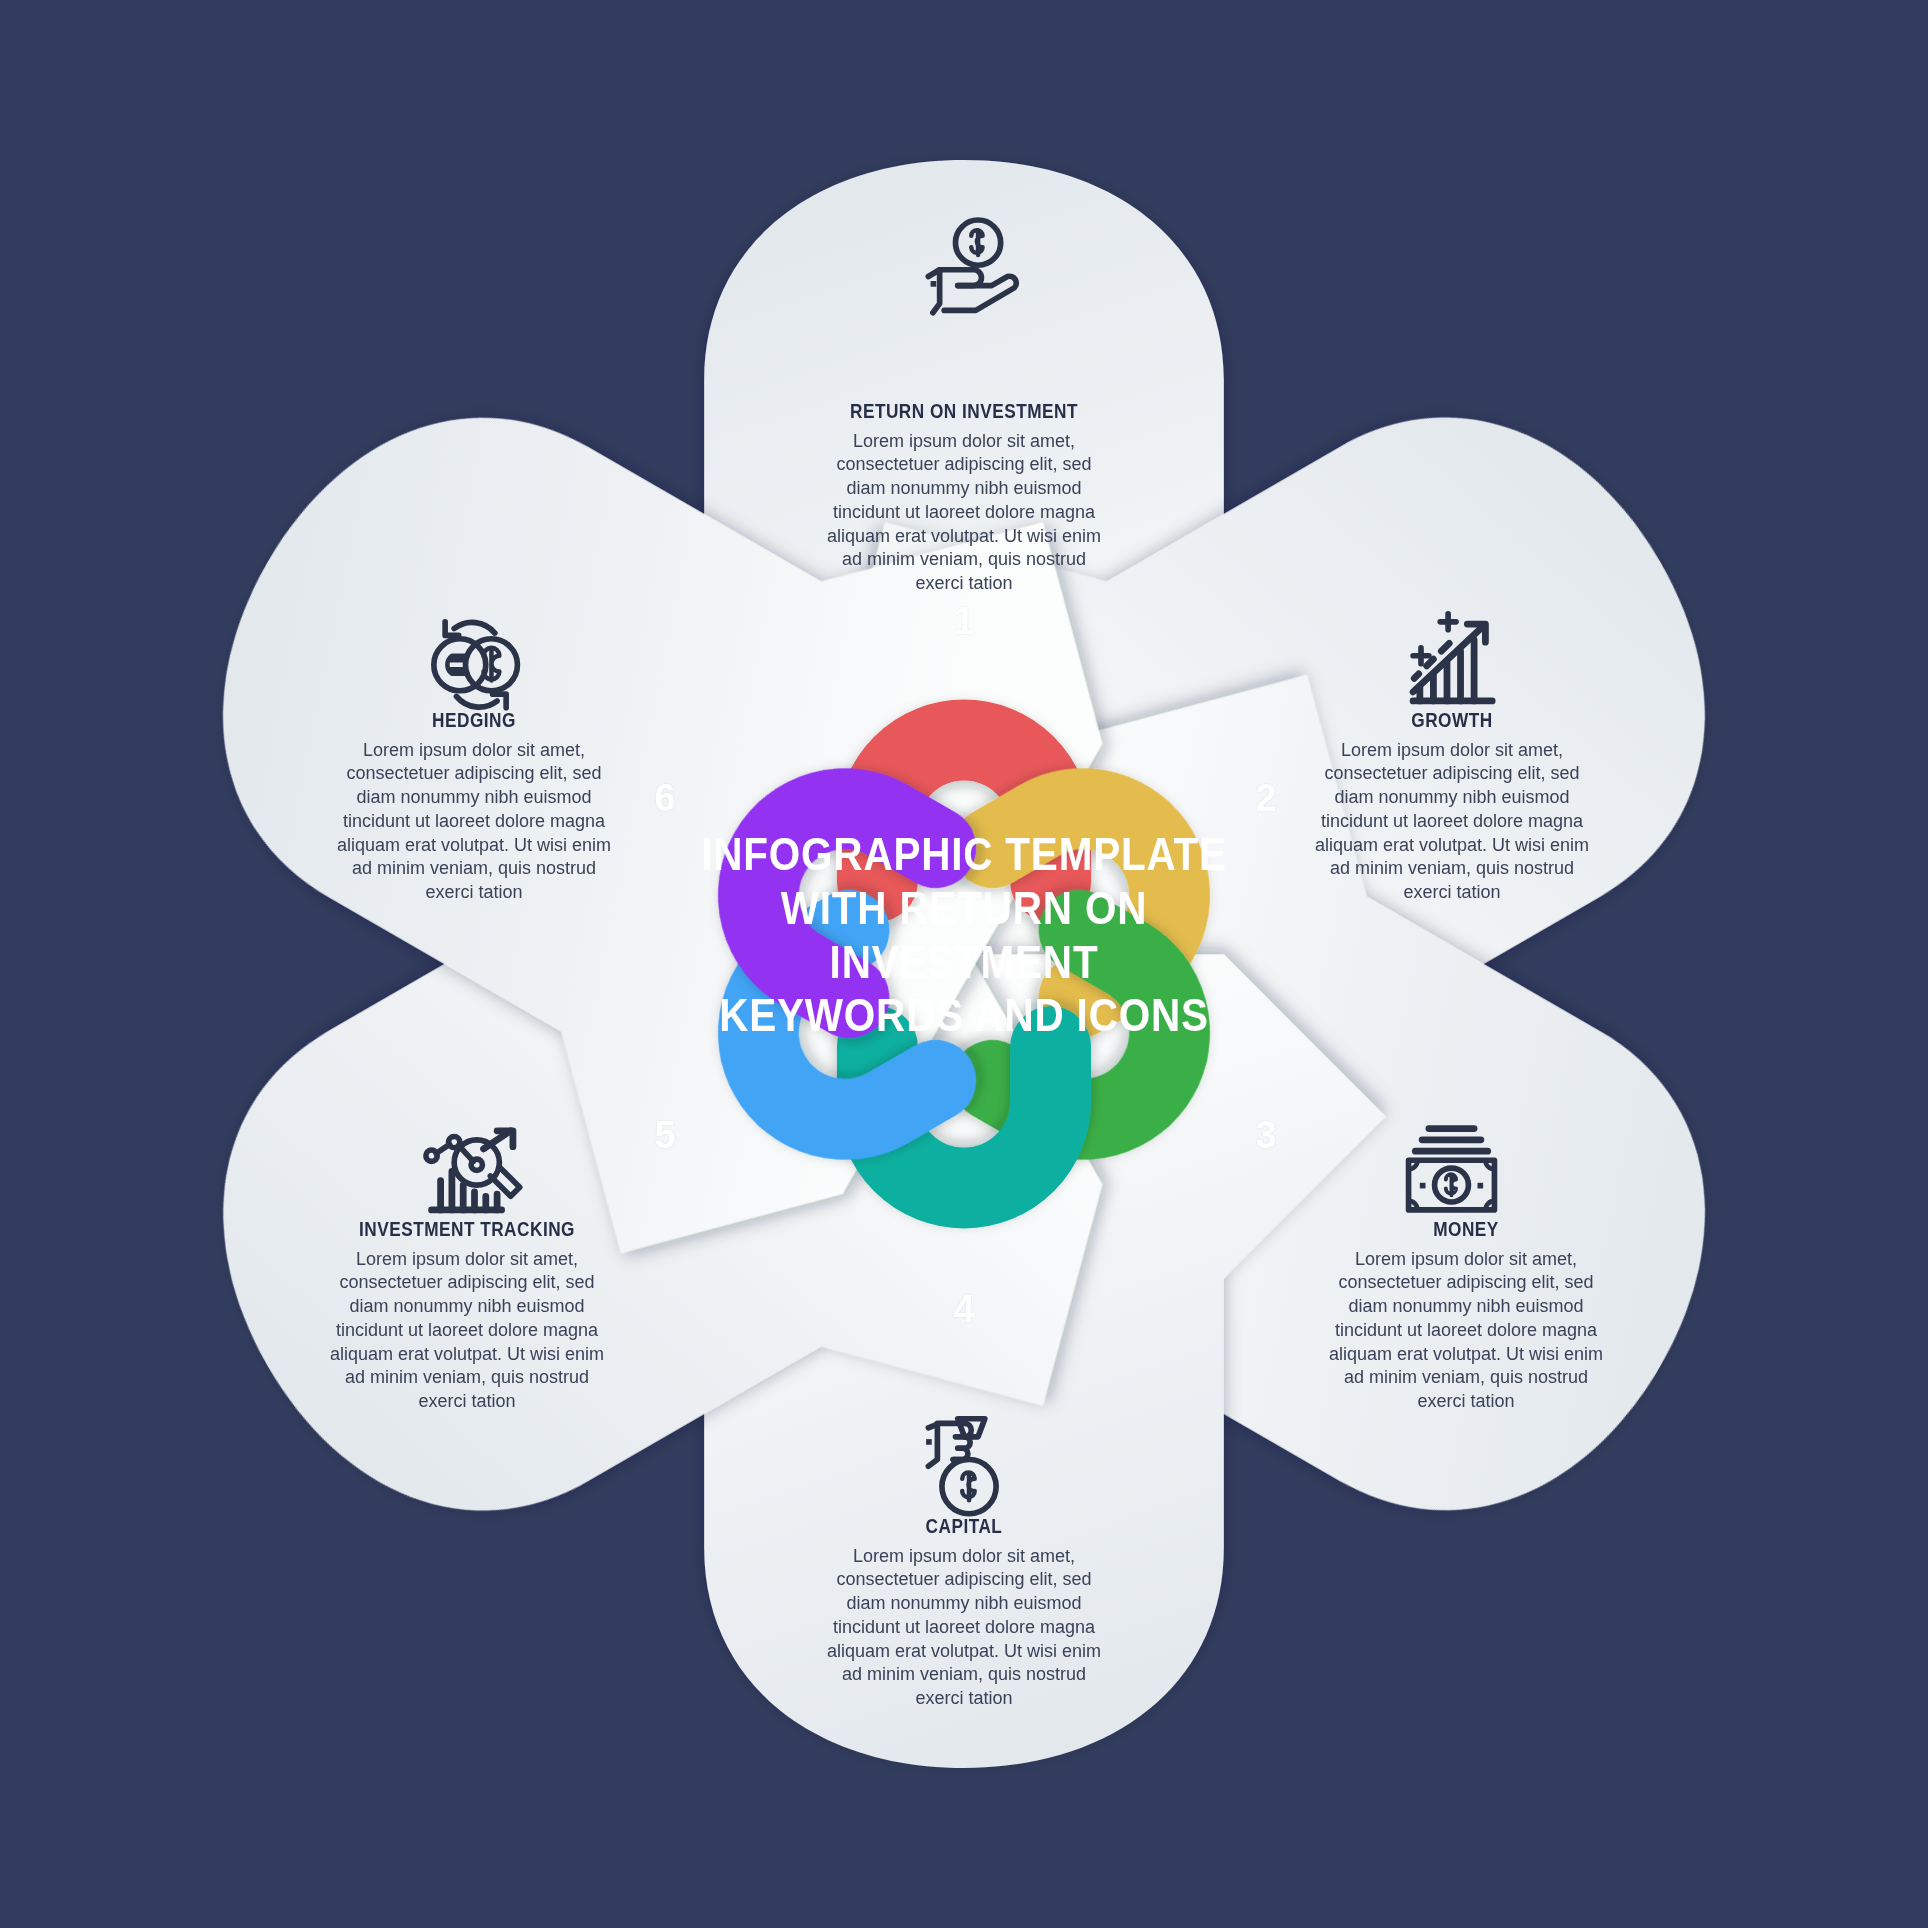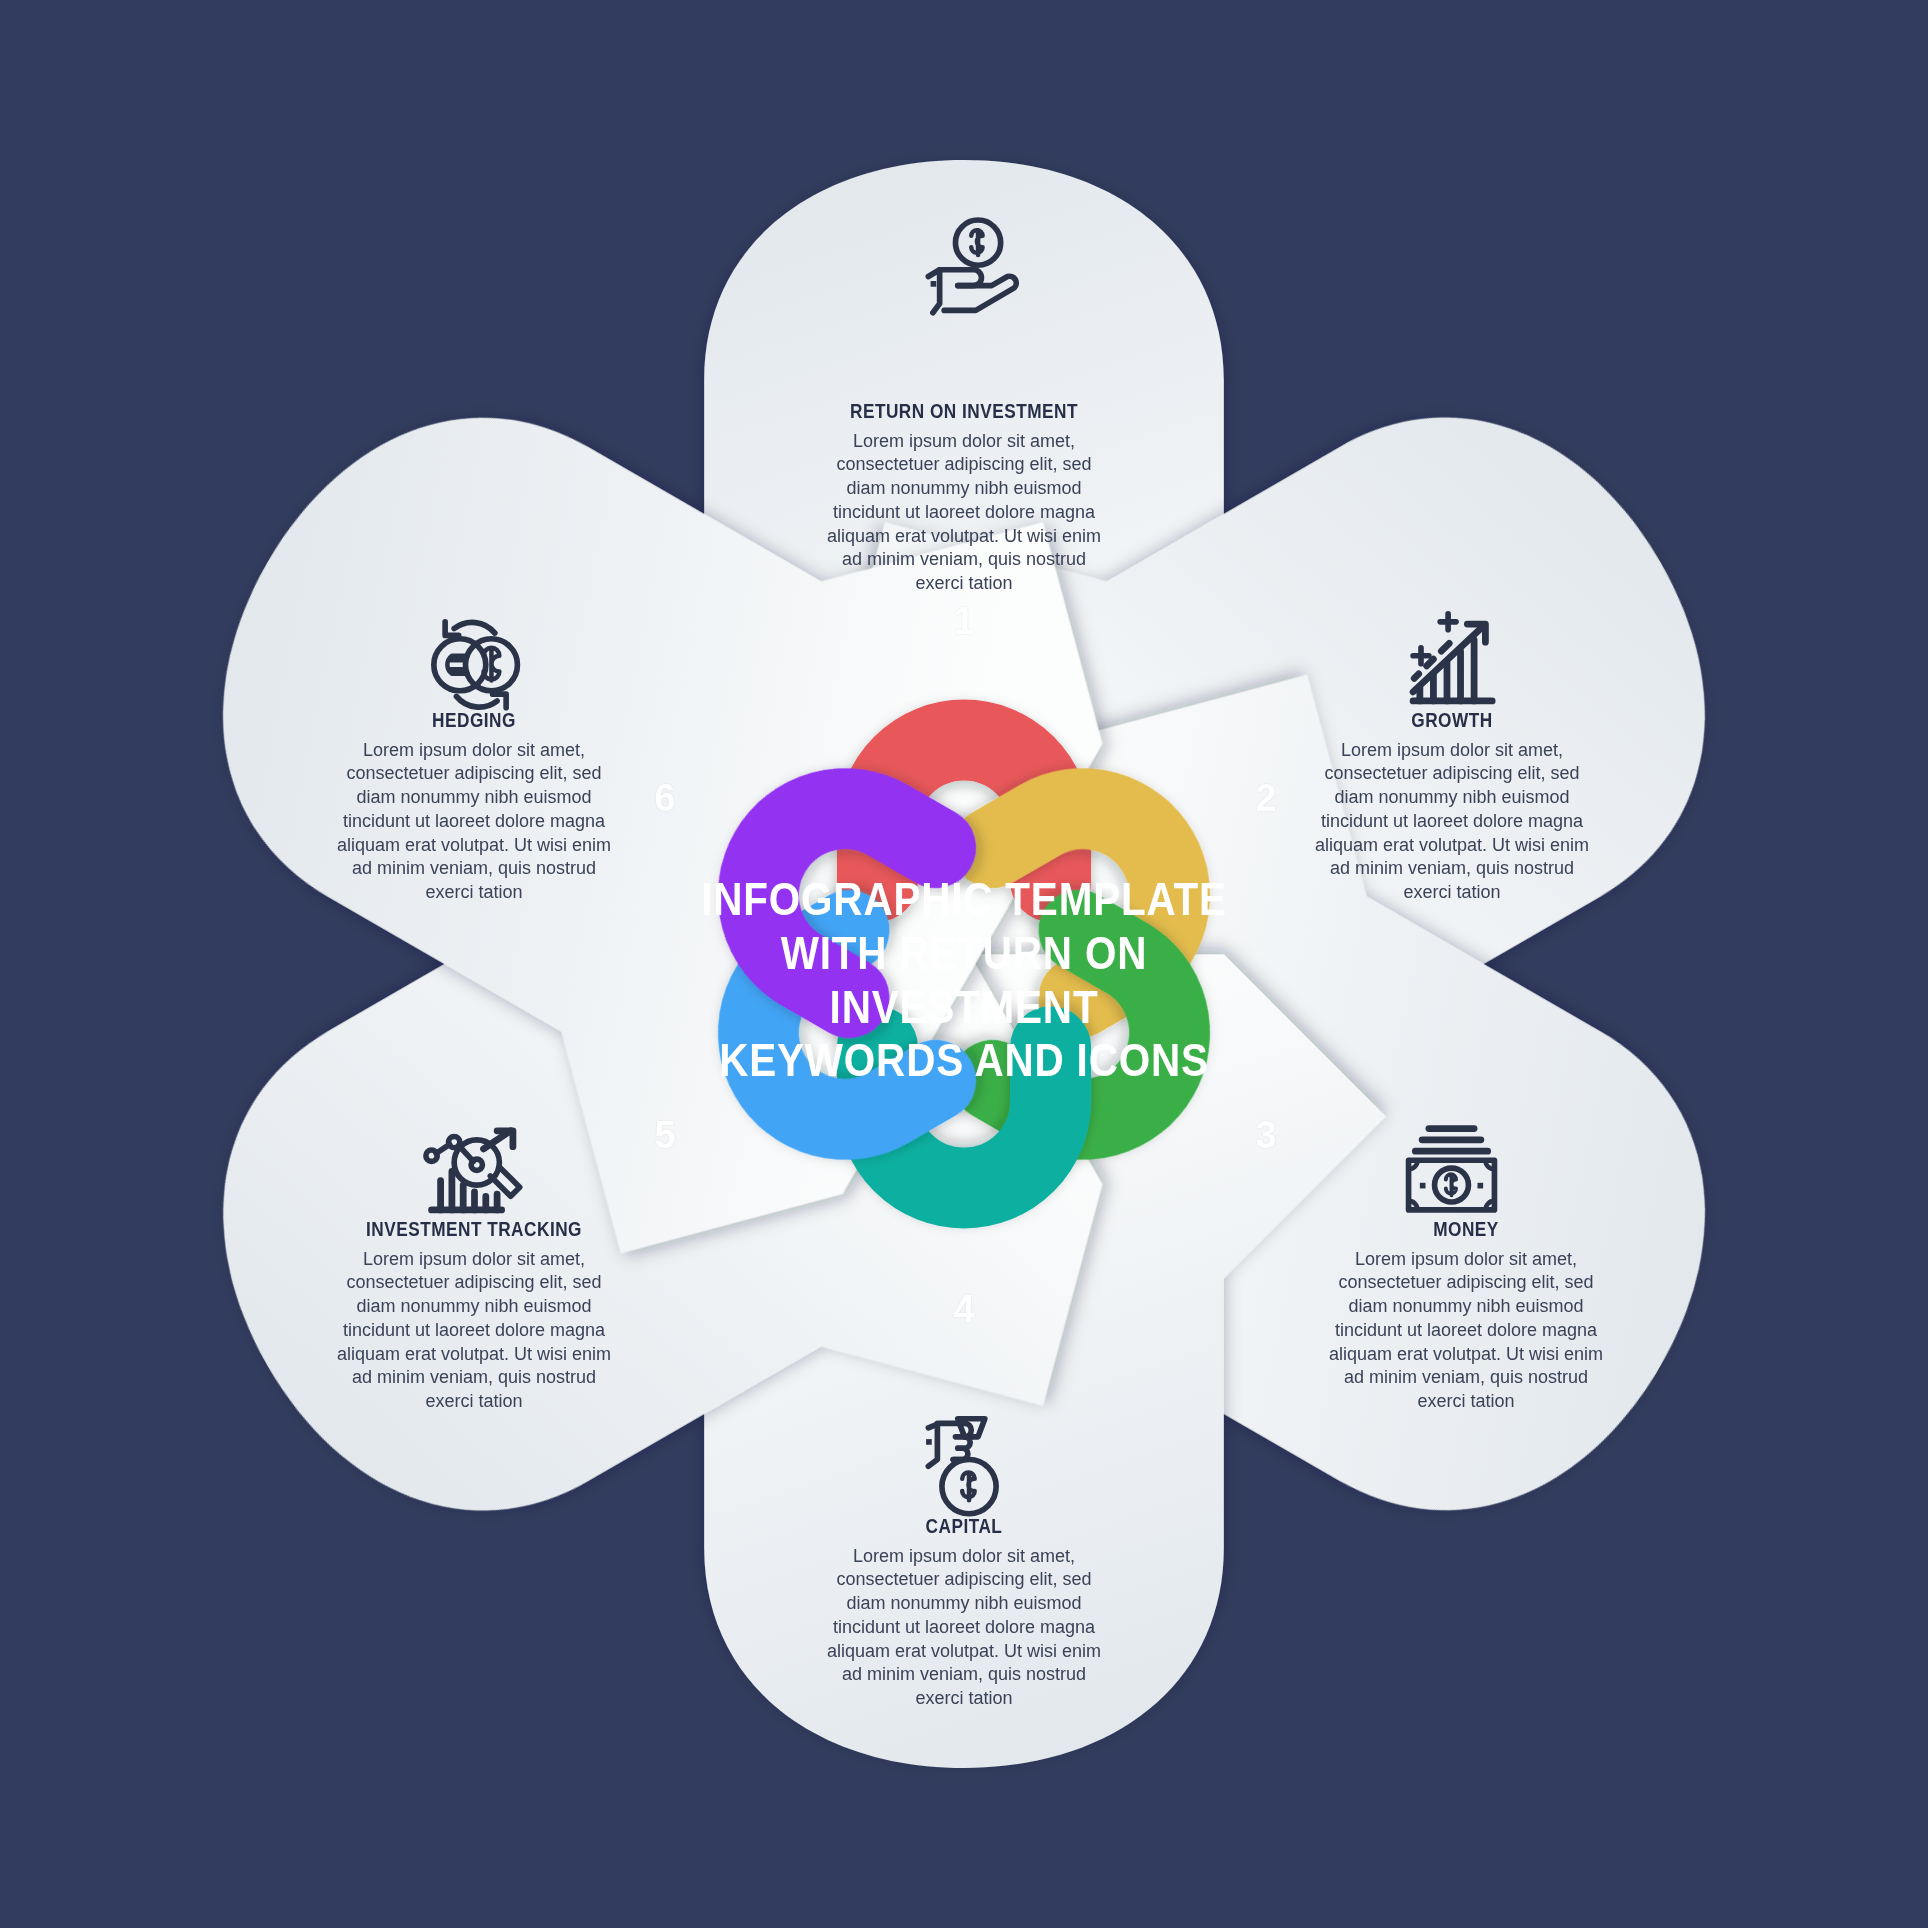--- a/index.html
+++ b/index.html
@@ -48,21 +48,21 @@
     font-weight:bold;
     font-size:38px;
     text-align:center;
     width:56px;
     transform:translate(-50%,-50%);
     text-shadow:0 0.9px 1.9px rgba(0,0,0,.12);
   }
 
   #center-title{
     position:absolute;
-    left:50%;top:981px;
+    left:50%;top:936px;
     transform:translate(-50%,-50%);
     width:734px;
     text-align:center;
     color:#ffffff;
     font-family:"Liberation Sans Narrow","Liberation Sans",sans-serif;
     font-weight:bold;
     font-size:46px;
     line-height:1.17;
     letter-spacing:0.9px;
   }
@@ -208,21 +208,21 @@
   <div class="petal-text" style="left:1325px;top:1217px;">
     <div class="petal-title">MONEY</div>
     <div class="petal-body">Lorem ipsum dolor sit amet, consectetuer adipiscing elit, sed diam nonummy nibh euismod tincidunt ut laoreet dolore magna aliquam erat volutpat. Ut wisi enim ad minim veniam, quis nostrud exerci tation</div>
   </div>
 
   <div class="petal-text" style="left:823px;top:1514px;">
     <div class="petal-title">CAPITAL</div>
     <div class="petal-body">Lorem ipsum dolor sit amet, consectetuer adipiscing elit, sed diam nonummy nibh euismod tincidunt ut laoreet dolore magna aliquam erat volutpat. Ut wisi enim ad minim veniam, quis nostrud exerci tation</div>
   </div>
 
-  <div class="petal-text" style="left:333px;top:1217px;">
+  <div class="petal-text" style="left:326px;top:1217px;">
     <div class="petal-title">INVESTMENT TRACKING</div>
     <div class="petal-body">Lorem ipsum dolor sit amet, consectetuer adipiscing elit, sed diam nonummy nibh euismod tincidunt ut laoreet dolore magna aliquam erat volutpat. Ut wisi enim ad minim veniam, quis nostrud exerci tation</div>
   </div>
 
   <div class="petal-text" style="left:333px;top:708px;text-align:center;">
     <div class="petal-title">HEDGING</div>
     <div class="petal-body">Lorem ipsum dolor sit amet, consectetuer adipiscing elit, sed diam nonummy nibh euismod tincidunt ut laoreet dolore magna aliquam erat volutpat. Ut wisi enim ad minim veniam, quis nostrud exerci tation</div>
   </div>
 
   <div class="badge-num" style="left:964px;top:621px;">1</div>

